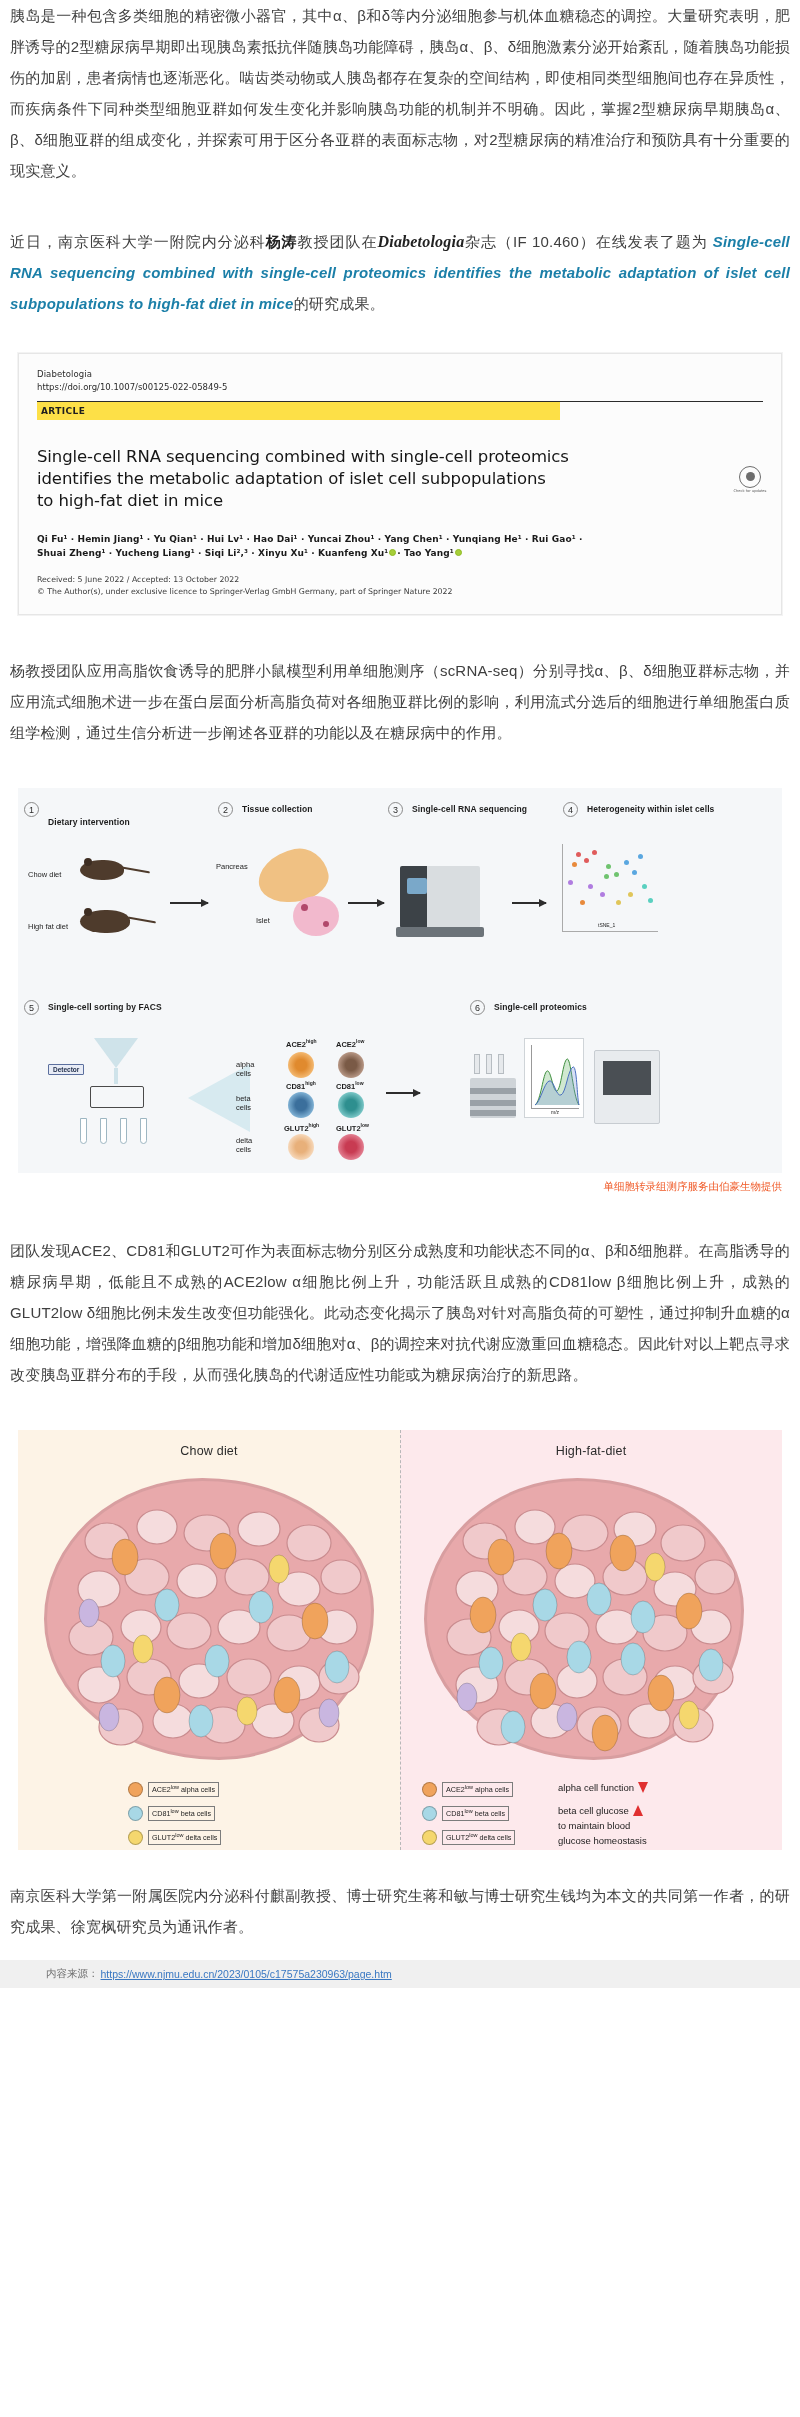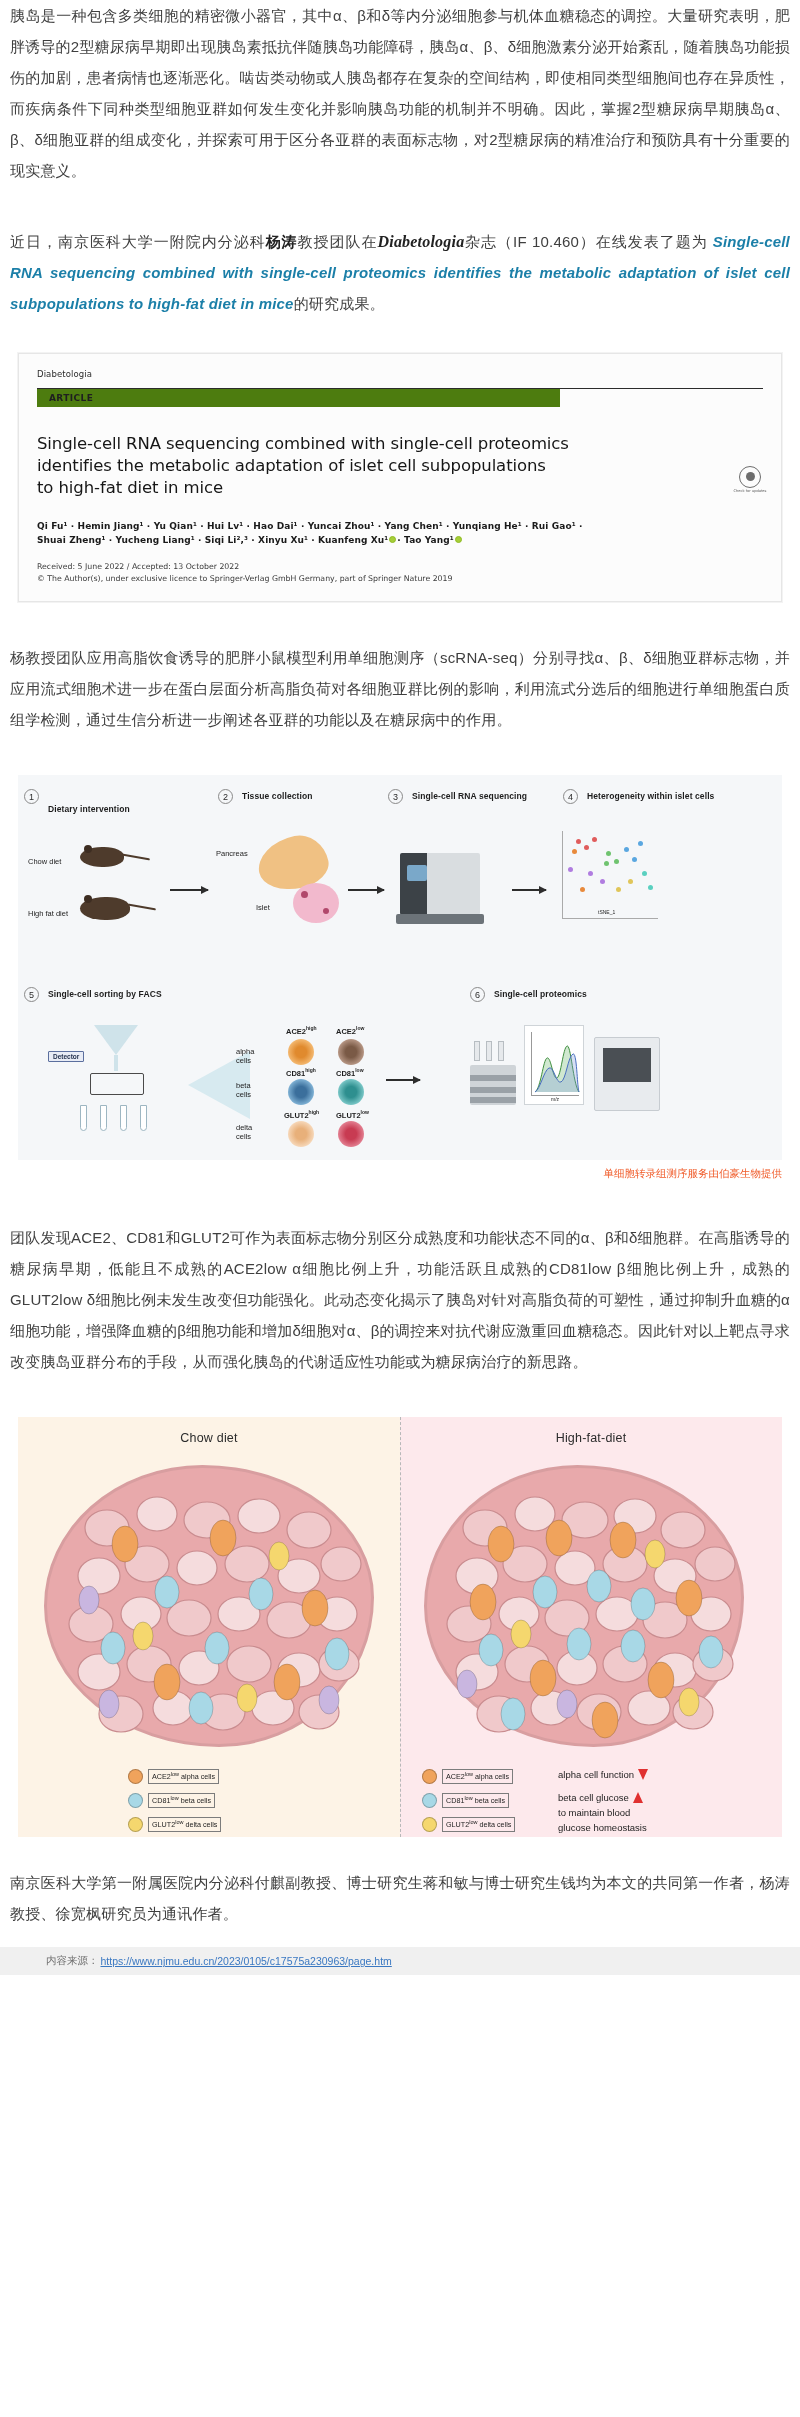--- a/index.html
+++ b/index.html
@@ -51,25 +51,25 @@
   }
   .paper-journal {
     font-size: 8.5px;
     color:#2b2b2b;
     line-height: 13px;
     letter-spacing: .1px;
   }
   .paper-doi { font-size: 8.5px; color:#2b2b2b; line-height:13px; }
   .paper-rule { border-top: 1.5px solid #2b2b2b; margin: 7px 0 0 0; }
   .article-band {
-    background: #4d7c0f;
+    background: #fde047;
     height: 18px;
     width: 72%;
     display:flex; align-items:center;
-    padding-left: 12px;
+    padding-left: 4px;
     margin-top: 0;
   }
   .article-band span { font-size: 9px; font-weight: 700; color:#1f1f1f; letter-spacing:.4px; }
   .paper-title {
     font-size: 16.5px;
     font-weight: 400;
     color: #161616;
     line-height: 22px;
     margin-top: 26px;
     letter-spacing: -0.1px;
@@ -297,20 +297,21 @@
   <p class="para first">胰岛是一种包含多类细胞的精密微小器官，其中α、β和δ等内分泌细胞参与机体血糖稳态的调控。大量研究表明，肥胖诱导的2型糖尿病早期即出现胰岛素抵抗伴随胰岛功能障碍，胰岛α、β、δ细胞激素分泌开始紊乱，随着胰岛功能损伤的加剧，患者病情也逐渐恶化。啮齿类动物或人胰岛都存在复杂的空间结构，即使相同类型细胞间也存在异质性，而疾病条件下同种类型细胞亚群如何发生变化并影响胰岛功能的机制并不明确。因此，掌握2型糖尿病早期胰岛α、β、δ细胞亚群的组成变化，并探索可用于区分各亚群的表面标志物，对2型糖尿病的精准治疗和预防具有十分重要的现实意义。</p>
 
   <div class="gap-40"></div>
 
   <p class="para"><span>近日，南京医科大学一附院内分泌科</span><b class="name">杨涛</b><span>教授团队在</span><i class="jtitle">Diabetologia</i><span>杂志（IF 10.460）在线发表了题为</span> <span class="blue-title">Single-cell RNA sequencing combined with single-cell proteomics identifies the metabolic adaptation of islet cell subpopulations to high-fat diet in mice</span><span>的研究成果。</span></p>
 
   <div class="gap-34"></div>
 
   <div class="paper-card">
     <div class="paper-journal">Diabetologia</div>
+    <div class="paper-doi">https://doi.org/10.1007/s00125-022-05849-5</div>
     <div class="paper-rule"></div>
     <div class="article-band">
       <span>ARTICLE</span>
     </div>
 
     <div class="crossmark">
       <div class="cm-circle">
         <div class="cm-inner"></div>
       </div>
       <div class="cm-label">Check for updates</div>
@@ -321,21 +322,21 @@
       <div>identifies the metabolic adaptation of islet cell subpopulations</div>
       <div>to high-fat diet in mice</div>
     </div>
 
     <div class="paper-authors">
       <div>Qi Fu¹ · Hemin Jiang¹ · Yu Qian¹ · Hui Lv¹ · Hao Dai¹ · Yuncai Zhou¹ · Yang Chen¹ · Yunqiang He¹ · Rui Gao¹ ·</div>
       <div><span>Shuai Zheng¹ · Yucheng Liang¹ · Siqi Li²,³ · Xinyu Xu¹ · Kuanfeng Xu¹</span><span class="orcid"></span><span>· Tao Yang¹</span><span class="orcid"></span></div>
     </div>
 
     <div class="paper-received">Received: 5 June 2022 / Accepted: 13 October 2022</div>
-    <div class="paper-copy">© The Author(s), under exclusive licence to Springer-Verlag GmbH Germany, part of Springer Nature 2019</div>
+    <div class="paper-copy">© The Author(s), under exclusive licence to Springer-Verlag GmbH Germany, part of Springer Nature 2022</div>
   </div>
 
   <div class="gap-40"></div>
 
   <p class="para">杨教授团队应用高脂饮食诱导的肥胖小鼠模型利用单细胞测序（scRNA-seq）分别寻找α、β、δ细胞亚群标志物，并应用流式细胞术进一步在蛋白层面分析高脂负荷对各细胞亚群比例的影响，利用流式分选后的细胞进行单细胞蛋白质组学检测，通过生信分析进一步阐述各亚群的功能以及在糖尿病中的作用。</p>
 
   <div class="gap-40"></div>
 
   <div class="fig-wrap">
     <div class="fig1">
@@ -631,20 +632,20 @@
           <span>glucose homeostasis</span>
         </div>
       </div>
     </div>
 
     <div class="divider"></div>
   </div>
 
   <div class="gap-30"></div>
 
-  <p class="para">南京医科大学第一附属医院内分泌科付麒副教授、博士研究生蒋和敏与博士研究生钱均为本文的共同第一作者，杨涛教授、徐宽枫研究员为通讯作者。</p>
+  <p class="para">南京医科大学第一附属医院内分泌科付麒副教授、博士研究生蒋和敏与博士研究生钱均为本文的共同第一作者，的研究成果、徐宽枫研究员为通讯作者。</p>
 
   <div class="footer-bar">
     <span class="lbl">内容来源：</span>
     <a class="url" href="#">https://www.njmu.edu.cn/2023/0105/c17575a230963/page.htm</a>
   </div>
 
 </div>
 
 </body></html>

